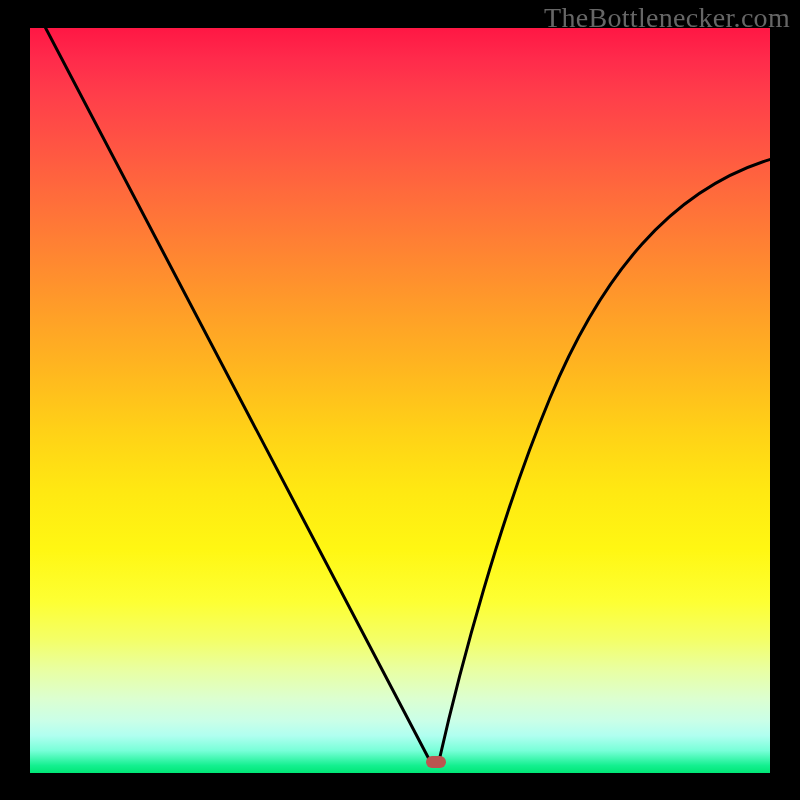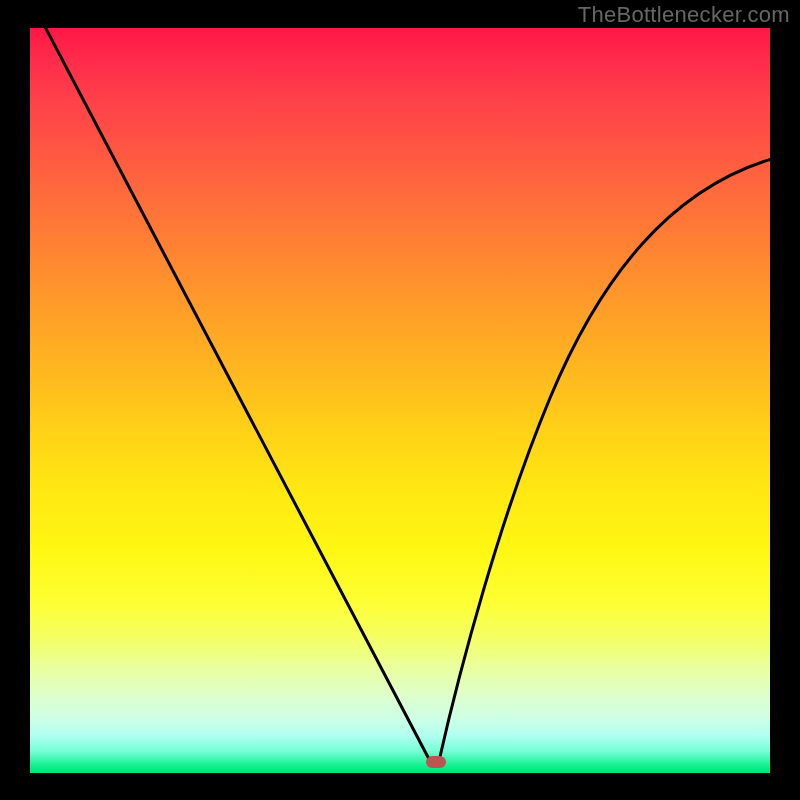--- a/index.html
+++ b/index.html
@@ -11,24 +11,25 @@
     top: 0; left: 0;
     width: 800px; height: 800px;
     background: #000;
   }
 
   .watermark {
     position: absolute;
     top: 2px;
     right: 10px;
     color: #666;
-    font-size: 22px;
+    font-size: 28px;
     font-weight: 500;
     letter-spacing: 0.3px;
     z-index: 10;
+    font-family: Liberation Serif, serif;
   }
 
   .plot-area {
     position: absolute;
     left: 30px;
     top: 28px;
     width: 740px;
     height: 745px;
     overflow: hidden;
   }

